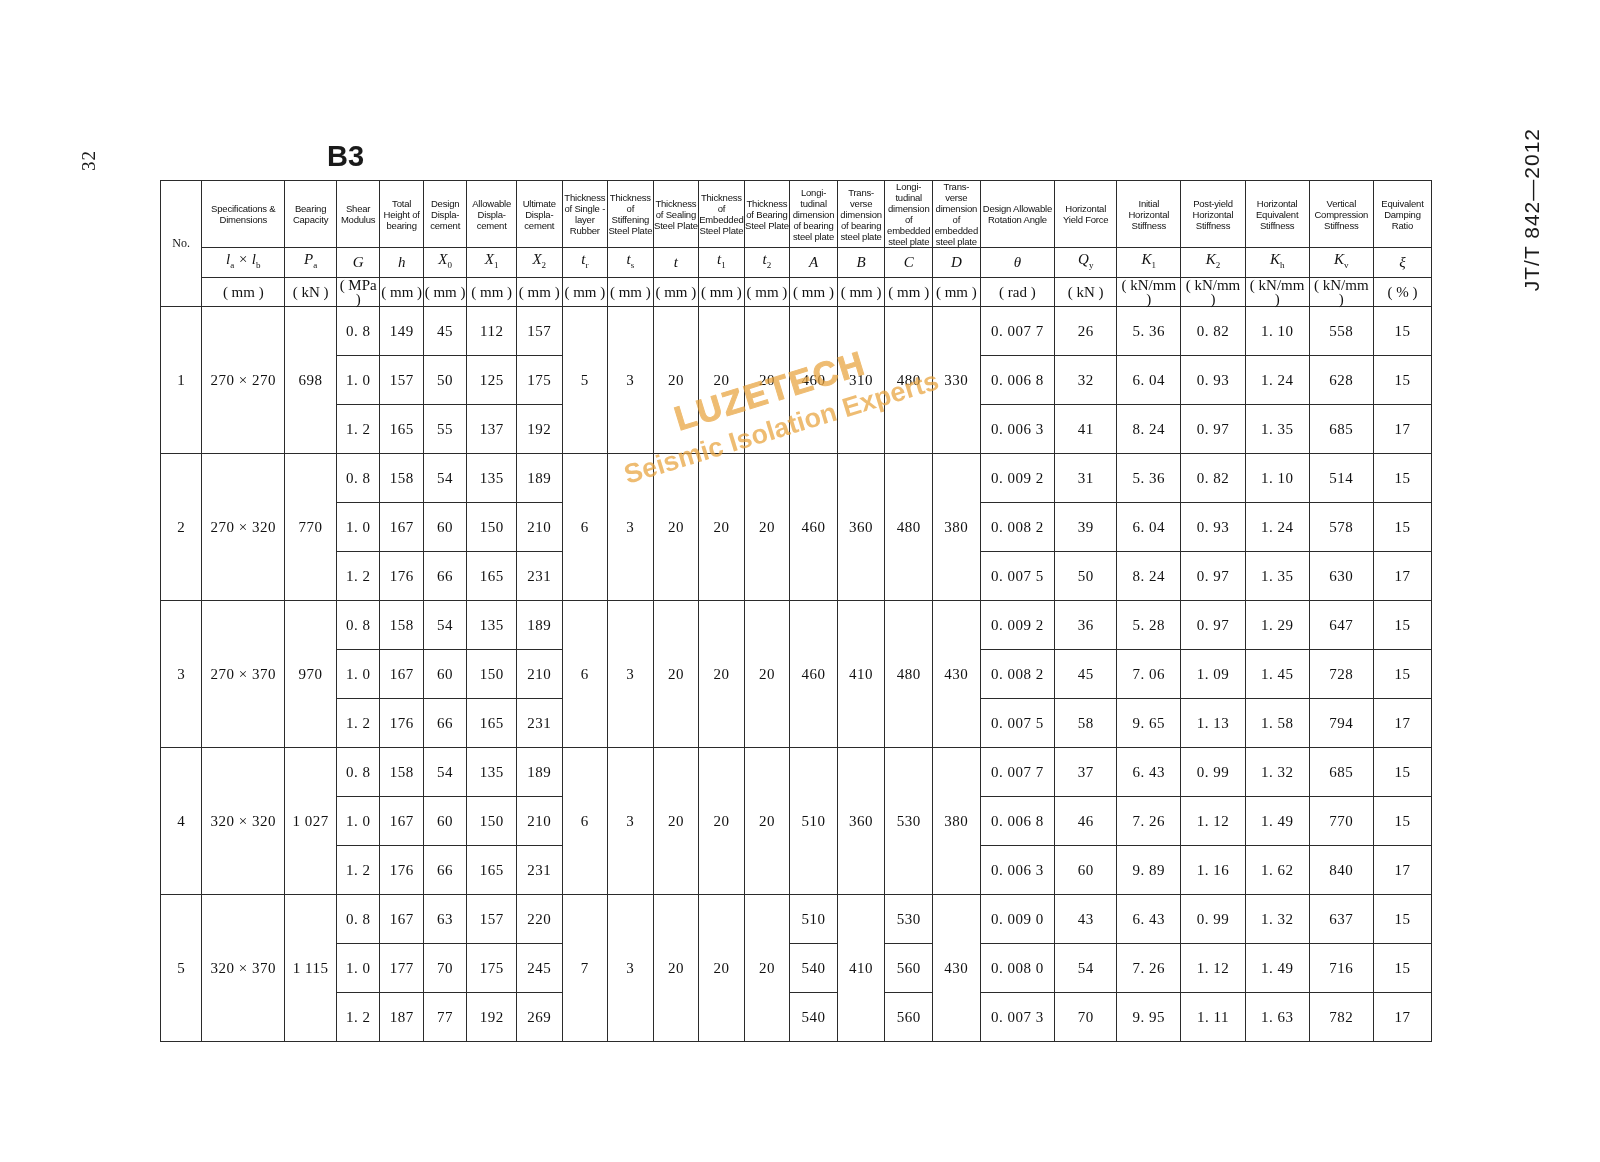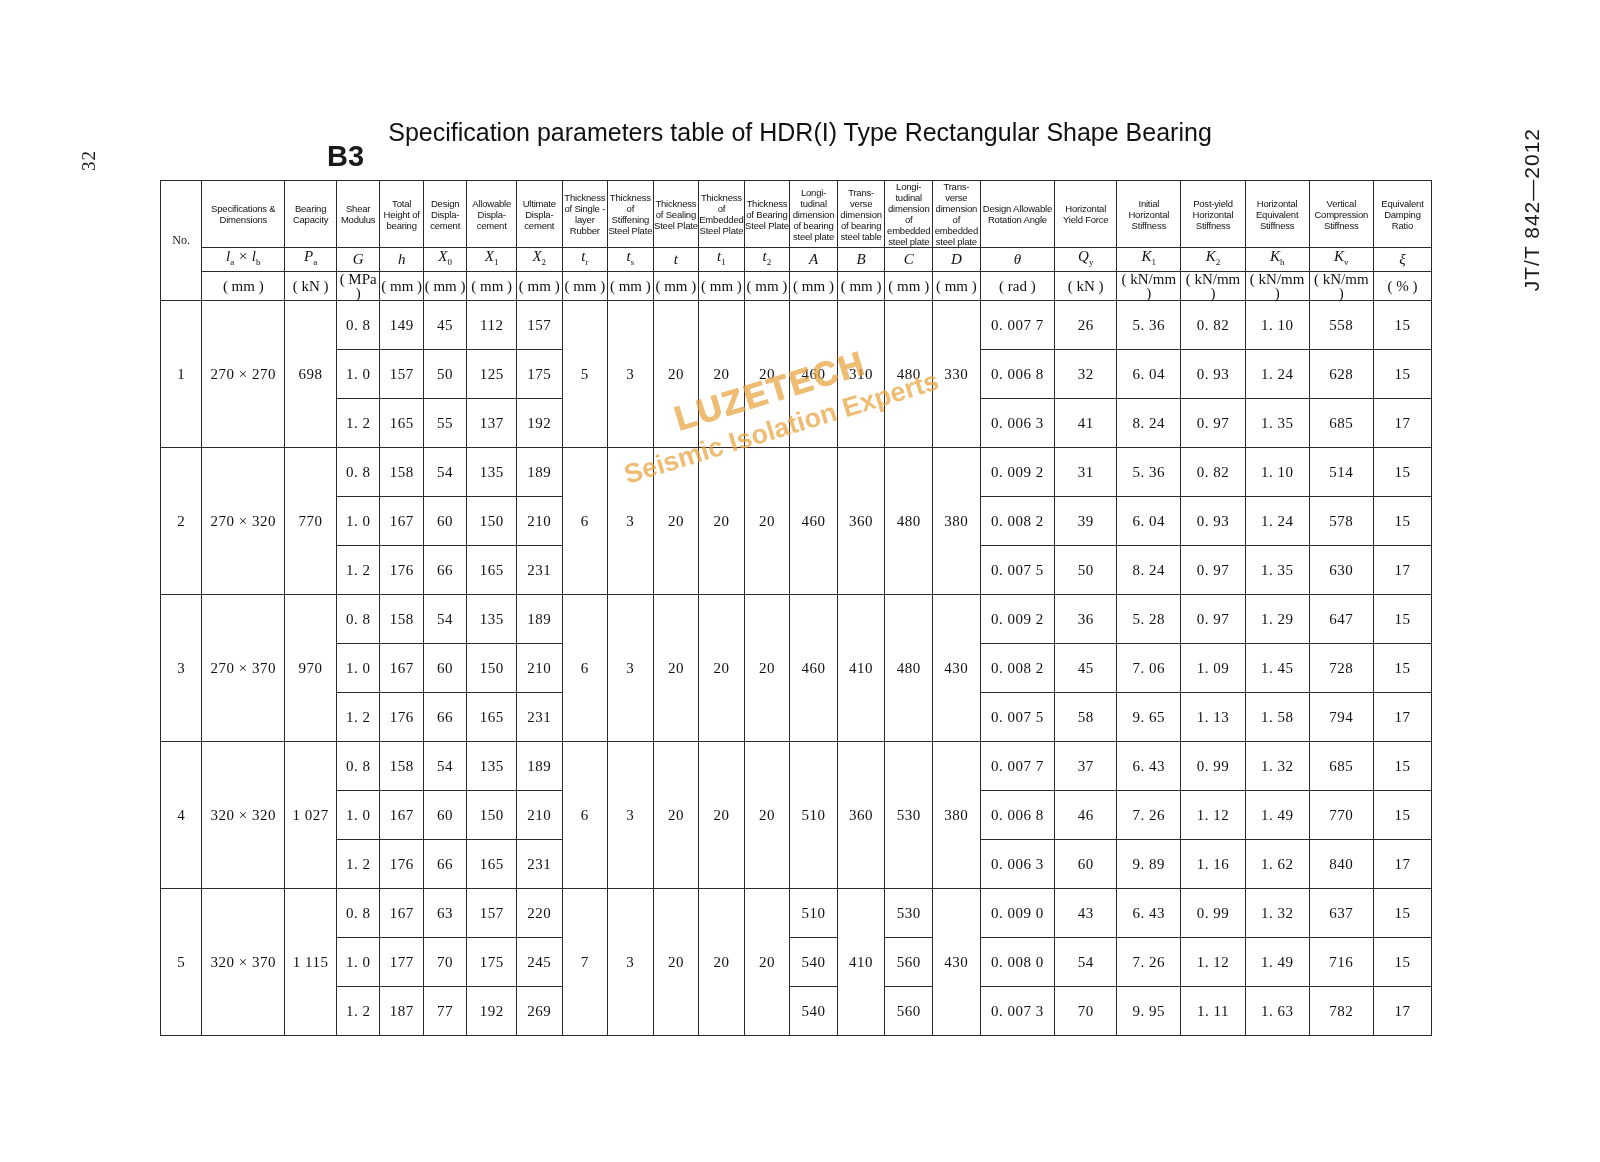--- a/index.html
+++ b/index.html
@@ -109,21 +109,21 @@
   .hdr-desc {
     font-size: 9.5px;
     line-height: 11px;
     padding: 3px 1px;
     letter-spacing: -0.2px;
   }
   .hdr-sym {
     font-size: 15px;
     font-family: "Liberation Serif", serif;
     font-style: italic;
-    line-height: 17px;
+    line-height: 23px;
     padding-top: 2px;
   }
   .hdr-sym sub { font-size: 9px; font-style: normal; }
   .hdr-unit {
     font-size: 15px;
     font-family: "Liberation Serif", serif;
     line-height: 14px;
     padding-bottom: 3px;
   }
   .hdr-no {
@@ -140,21 +140,20 @@
     font-size: 15px;
   }
 </style>
 </head>
 <body>
 
 <div class="page">
 
   <div class="page-number">32</div>
   <div class="std-code">JT/T 842—2012</div>
-  <div class="doc-title">Specification parameters table of HDR(I) Type Rectangular Shape Bearing</div>
   <div class="table-code">B3</div>
 
   <div class="watermark">
     <div class="wm1">LUZETECH</div>
     <div class="wm2">Seismic Isolation Experts</div>
   </div>
 
   <div class="table-wrap">
     <table class="spec">
       <colgroup>
@@ -192,21 +191,21 @@
           <td class="hdr-desc">Total Height of bearing</td>
           <td class="hdr-desc">Design Displa-cement</td>
           <td class="hdr-desc">Allowable Displa-cement</td>
           <td class="hdr-desc">Ultimate Displa-cement</td>
           <td class="hdr-desc">Thickness of Single -layer Rubber</td>
           <td class="hdr-desc">Thickness of Stiffening Steel Plate</td>
           <td class="hdr-desc">Thickness of Sealing Steel Plate</td>
           <td class="hdr-desc">Thickness of Embedded Steel Plate</td>
           <td class="hdr-desc">Thickness of Bearing Steel Plate</td>
           <td class="hdr-desc">Longi-tudinal dimension of bearing steel plate</td>
-          <td class="hdr-desc">Trans-verse dimension of bearing steel table</td>
+          <td class="hdr-desc">Trans-verse dimension of bearing steel plate</td>
           <td class="hdr-desc">Longi-tudinal dimension of embedded steel plate</td>
           <td class="hdr-desc">Trans-verse dimension of embedded steel plate</td>
           <td class="hdr-desc">Design Allowable Rotation Angle</td>
           <td class="hdr-desc">Horizontal Yield Force</td>
           <td class="hdr-desc">Initial Horizontal Stiffness</td>
           <td class="hdr-desc">Post-yield Horizontal Stiffness</td>
           <td class="hdr-desc">Horizontal Equivalent Stiffness</td>
           <td class="hdr-desc">Vertical Compression Stiffness</td>
           <td class="hdr-desc">Equivalent Damping Ratio</td>
         </tr>

